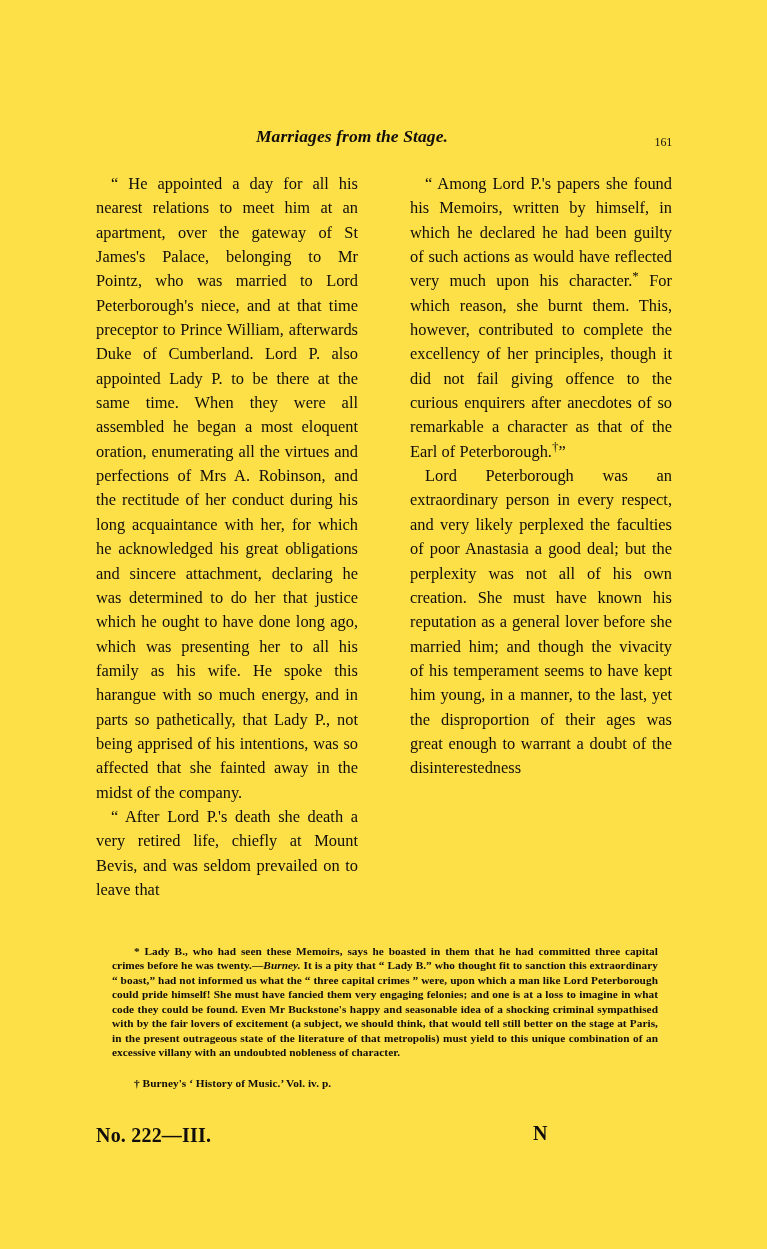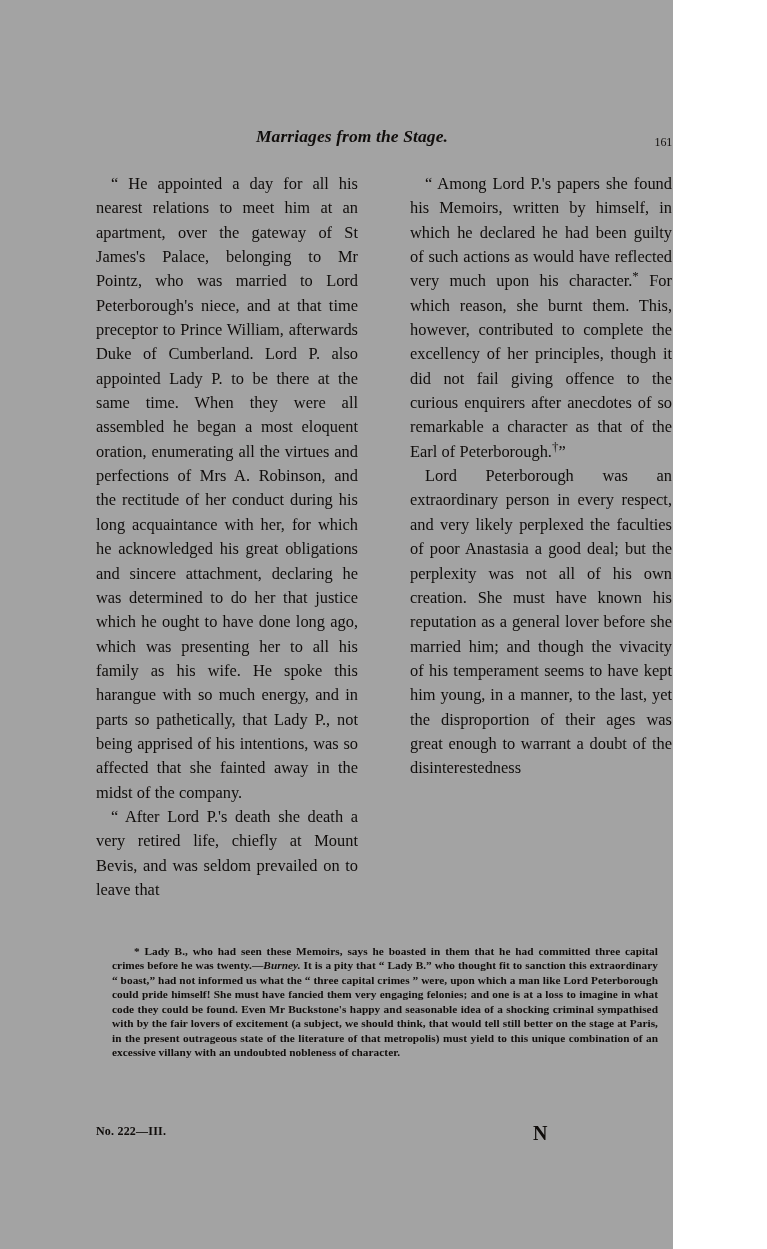--- a/index.html
+++ b/index.html
@@ -14,23 +14,23 @@
     position: relative;
     font-family: "Liberation Serif", "DejaVu Serif", serif;
     color: #100d0b;
     overflow: hidden;
   }
 
   .page {
     position: absolute;
     left: 0;
     top: 0;
-    width: 673px;
+    width: 767px;
     height: 1249px;
-    background: #a3a3a3;
+    background: #fde047;
   }
 
   
   .running-head {
     position: absolute;
     left: 96px;
     top: 126px;
     width: 576px;
     height: 24px;
   }
@@ -129,21 +129,21 @@
     position: absolute;
     left: 96px;
     top: 1124px;
     width: 578px;
     height: 26px;
   }
   .footer .issue {
     position: absolute;
     left: 0;
     top: 0;
-    font-size: 12px;
+    font-size: 20px;
     font-weight: 700;
     letter-spacing: 0.2px;
   }
   .footer .signature {
     position: absolute;
     left: 437px;
     top: -2px;
     font-size: 20px;
     font-weight: 700;
   }
@@ -167,20 +167,21 @@
 
     <div class="col col-right">
       <p class="indent"><span>“ Among Lord P.'s papers she found his Memoirs, written by himself, in which he declared he had been guilty of such actions as would have reflected very much upon his character.</span><sup class="fn">*</sup><span> For which reason, she burnt them. This, however, contributed to complete the excellency of her principles, though it did not fail giving offence to the curious enquirers after anecdotes of so remarkable a character as that of the Earl of Peterborough.</span><sup class="fn">†</sup><span>”</span></p>
       <p class="indent">Lord Peterborough was an extraordinary person in every respect, and very likely perplexed the faculties of poor Anastasia a good deal; but the perplexity was not all of his own creation. She must have known his reputation as a general lover before she married him; and though the vivacity of his temperament seems to have kept him young, in a manner, to the last, yet the disproportion of their ages was great enough to warrant a doubt of the disinterestedness</p>
     </div>
 
   </div>
 
   <div class="footnotes">
     <p class="fn-first"><span>* Lady B., who had seen these Memoirs, says he boasted in them that he had committed three capital crimes before he was twenty.—</span><em>Burney.</em><span> It is a pity that “ Lady B.” who thought fit to sanction this extraordinary “ boast,” had not informed us what the “ three capital crimes ” were, upon which a man like Lord Peterborough could pride himself! She must have fancied them very engaging felonies; and one is at a loss to imagine in what code they could be found. Even Mr Buckstone's happy and seasonable idea of a shocking criminal sympathised with by the fair lovers of excitement (a subject, we should think, that would tell still better on the stage at Paris, in the present outrageous state of the literature of that metropolis) must yield to this unique combination of an excessive villany with an undoubted nobleness of character.</span></p>
+    <p class="fn-dagger">† Burney's ‘ History of Music.’   Vol. iv. p.</p>
   </div>
 
   <div class="footer">
     <div class="issue">No. 222—III.</div>
     <div class="signature">N</div>
   </div>
 
 </div>
 
 </body></html>

